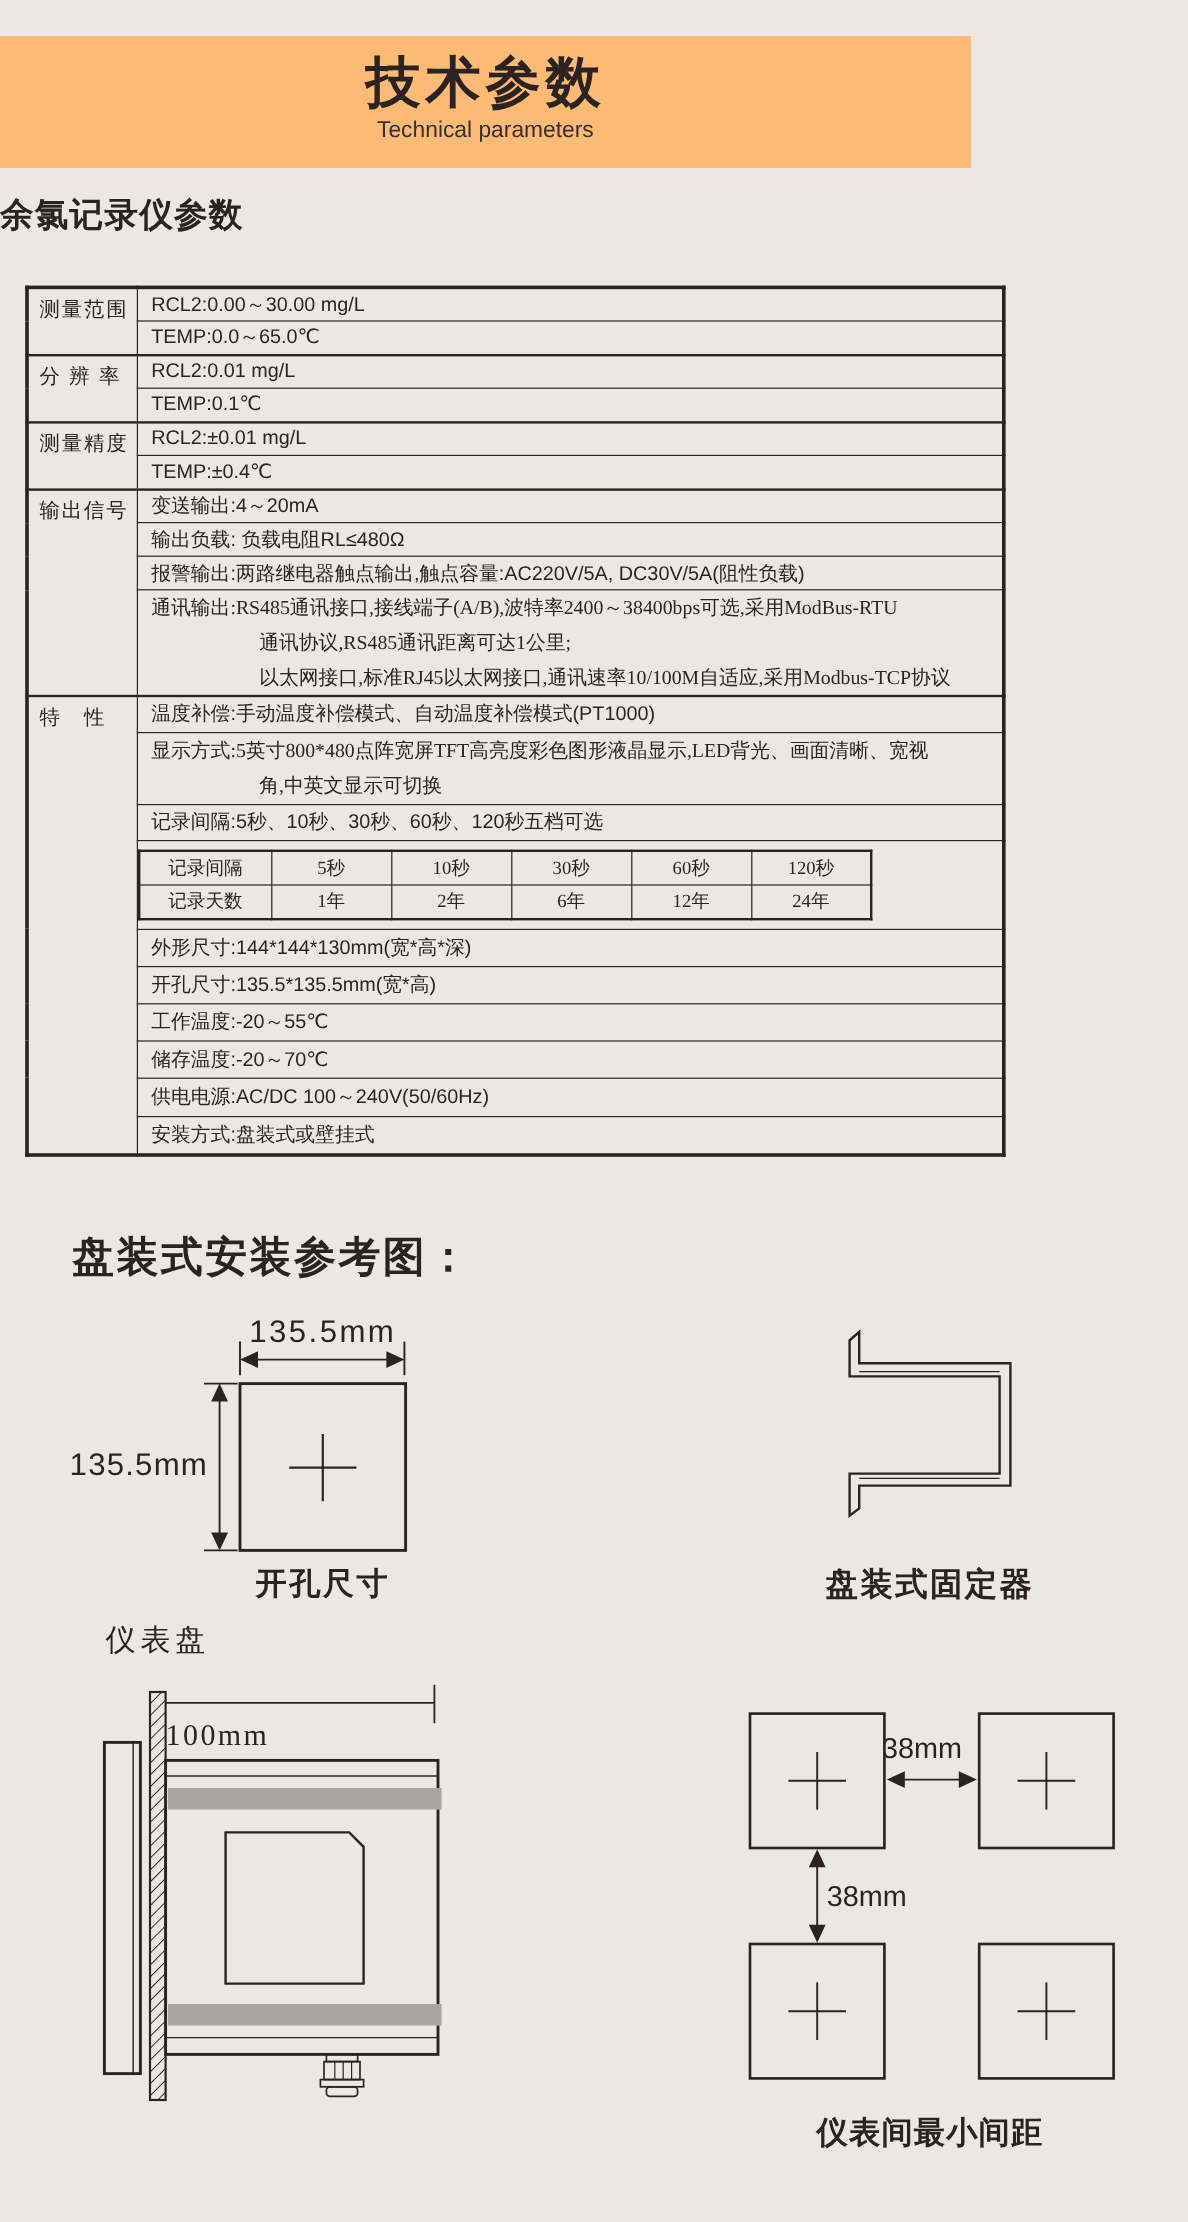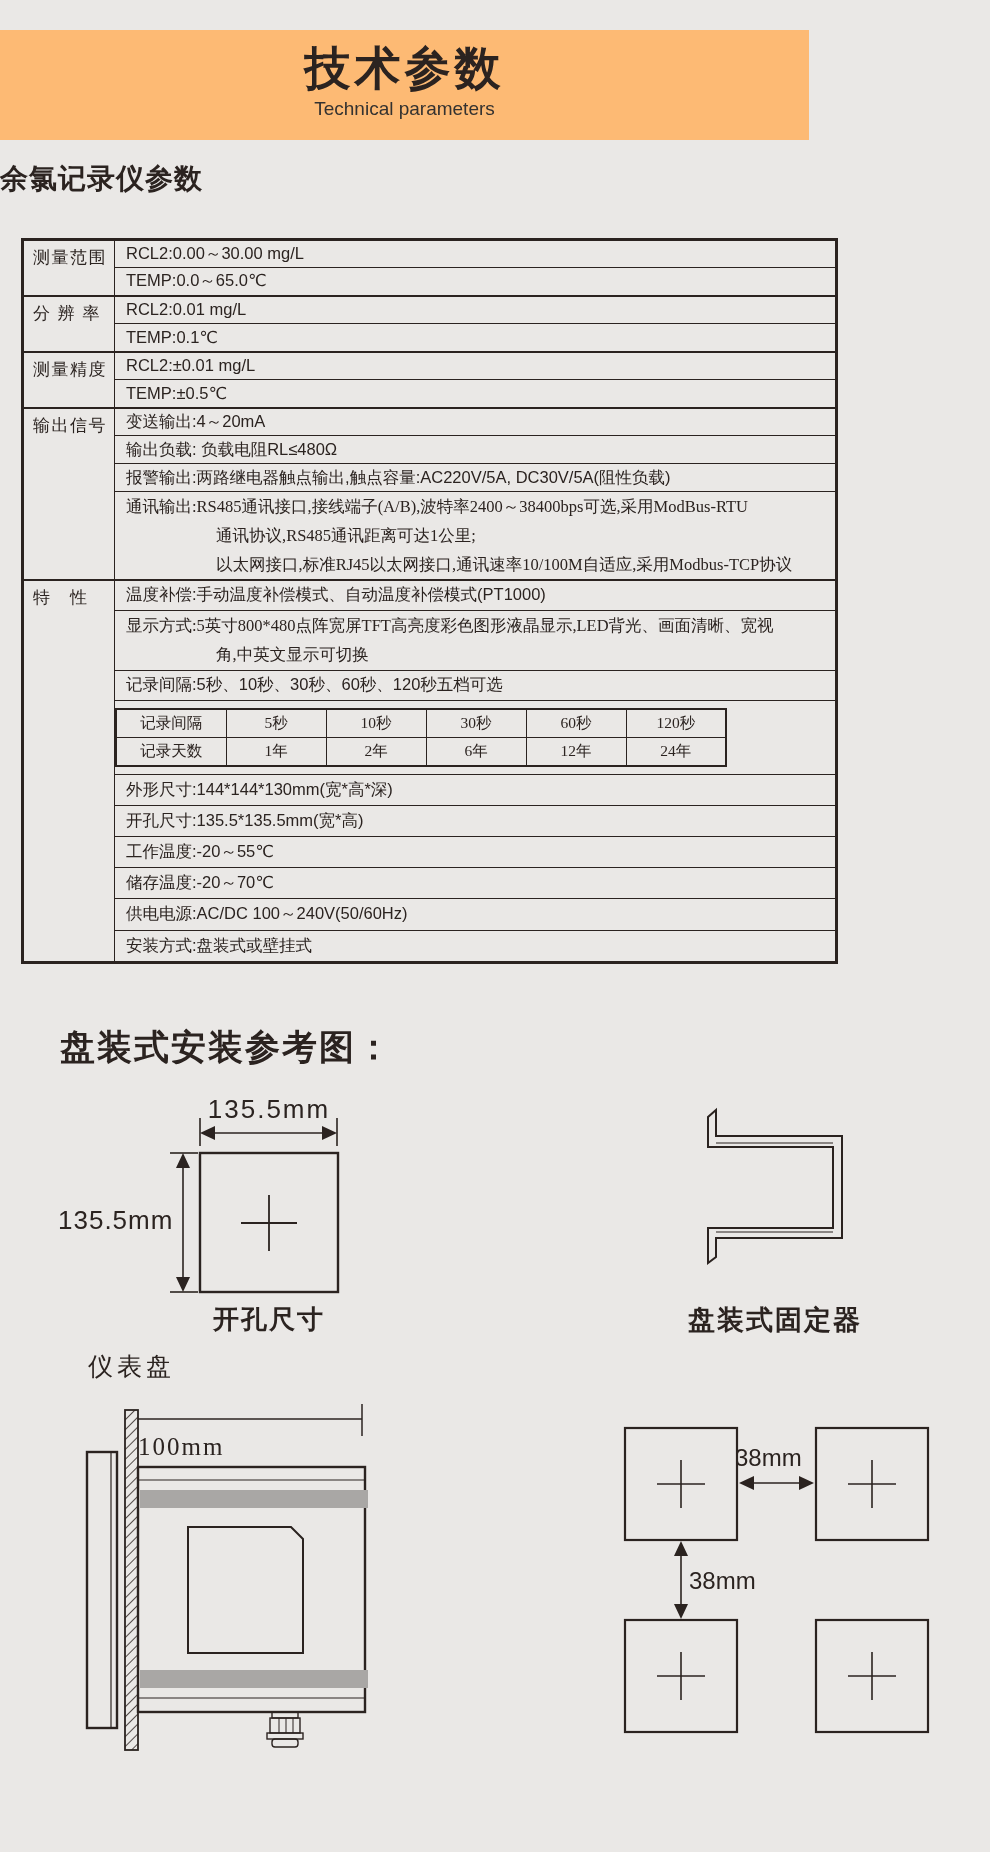--- a/index.html
+++ b/index.html
@@ -70,21 +70,21 @@
       </tr>
       <tr class="h28">
           <td class="vcell">TEMP:0.1℃</td>
         </tr>
 
       <tr class="gs h28">
         <td class="lbl" rowspan="2">测量精度</td>
         <td class="vcell">RCL2:±0.01 mg/L</td>
       </tr>
       <tr class="h28">
-          <td class="vcell">TEMP:±0.5℃</td>
+          <td class="vcell">TEMP:±0.4℃</td>
         </tr>
 
       <tr class="gs h28">
         <td class="lbl" rowspan="4">输出信号</td>
         <td class="vcell">变送输出:4～20mA</td>
       </tr>
       <tr class="h28">
           <td class="vcell">输出负载: 负载电阻RL≤480Ω</td>
         </tr>
       <tr class="h28">
@@ -243,15 +243,16 @@
   </svg>
 
   <div class="dlabel dim-top">135.5mm</div>
   <div class="dlabel dim-left">135.5mm</div>
   <div class="dlabel cap-cutout">开孔尺寸</div>
   <div class="dlabel cap-bracket">盘装式固定器</div>
   <div class="dlabel lbl-panel">仪表盘</div>
   <div class="dlabel lbl-depth">100mm</div>
   <div class="dlabel lbl-38h">38mm</div>
   <div class="dlabel lbl-38v">38mm</div>
+  <div class="dlabel cap-spacing">仪表间最小间距</div>
 
 
 </div>
 
 </body></html>

